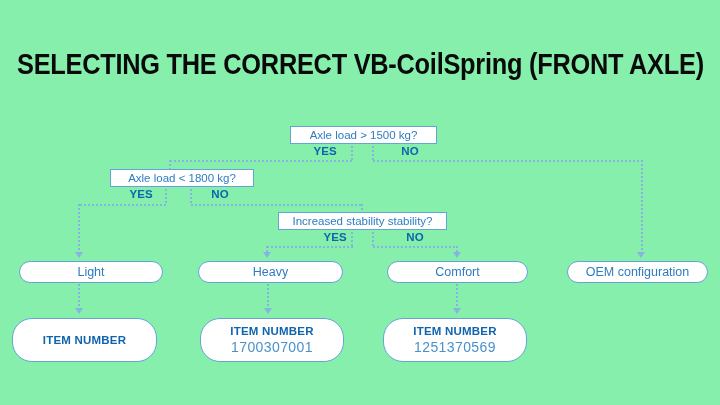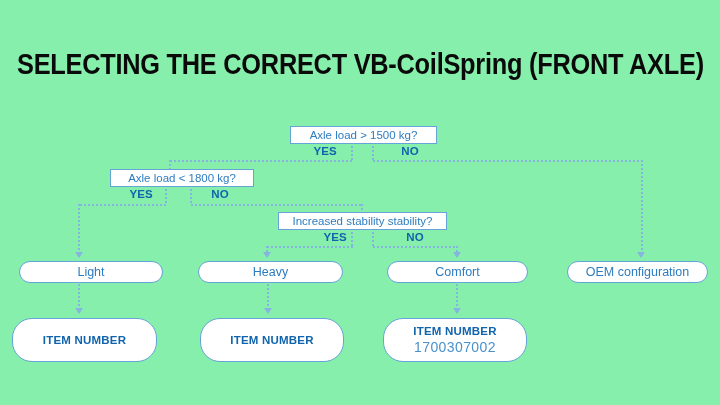--- a/index.html
+++ b/index.html
@@ -90,19 +90,20 @@
   <div class="vline" style="left:267px;top:284px;height:24px;"></div>
   <div class="arr" style="left:264px;top:308px;"></div>
   <div class="vline" style="left:456px;top:284px;height:24px;"></div>
   <div class="arr" style="left:453px;top:308px;"></div>
 
   <div class="item" style="left:12px;top:318px;width:145px;">
     <div class="lbl">ITEM NUMBER</div>
   </div>
   <div class="item" style="left:200px;top:318px;width:144px;">
     <div class="lbl">ITEM NUMBER</div>
+    <div class="num">1700307001</div>
   </div>
   <div class="item" style="left:383px;top:318px;width:144px;">
     <div class="lbl">ITEM NUMBER</div>
-    <div class="num">1700307002</div>
+    <div class="num">1251370569</div>
   </div>
 
 </div>
 
 </body></html>

